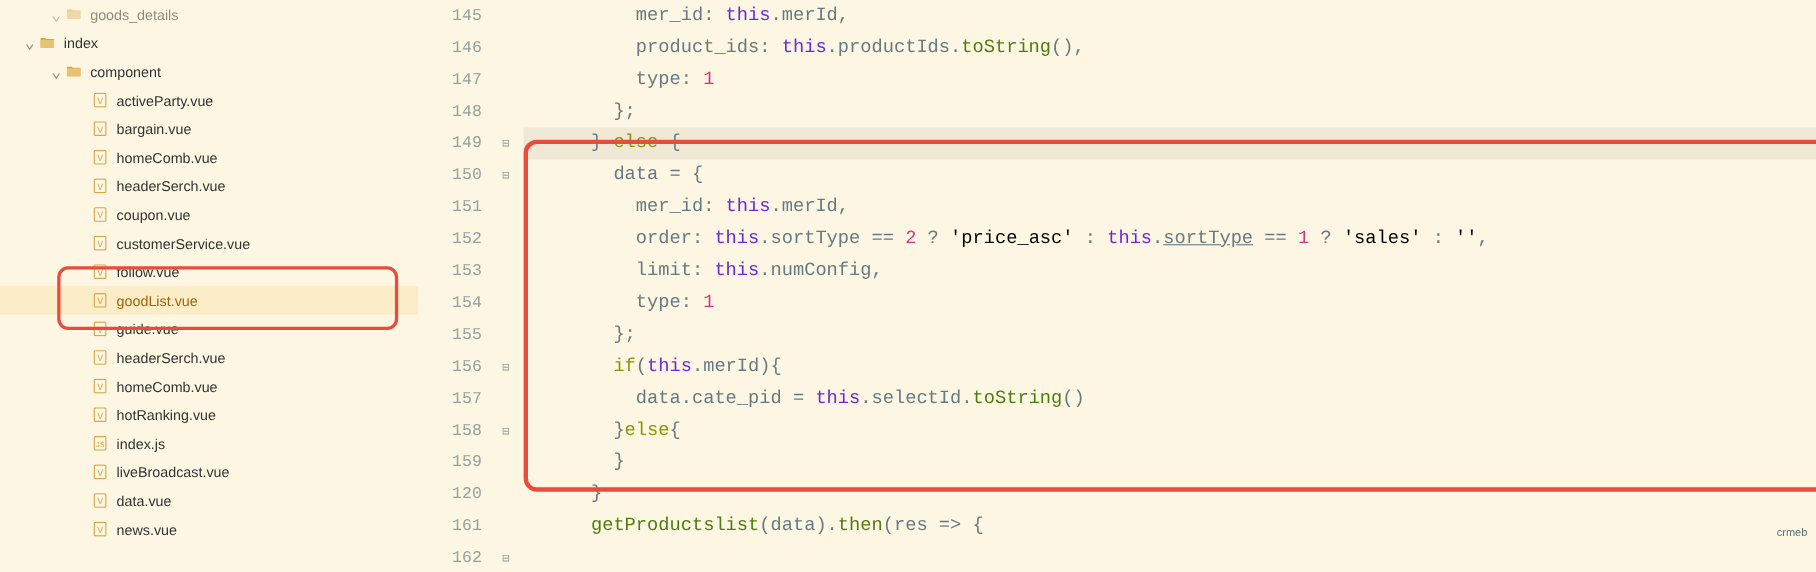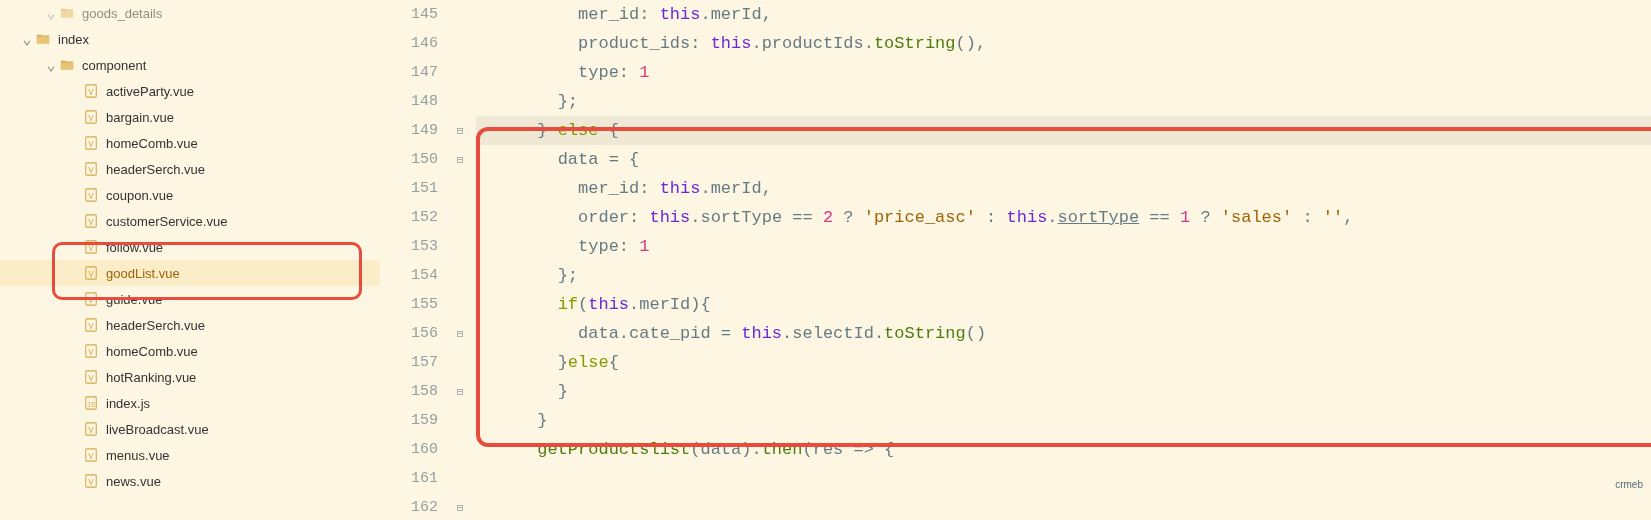--- a/index.html
+++ b/index.html
@@ -120,21 +120,21 @@
       height: 29px;
       line-height: 29px;
       white-space: pre;
       font-size: 17px;
     }
     .code-line.highlighted { background: #eee8d5; }
     .tok-key { color: #657b83; }
     .tok-kw { color: #859900; }
     .tok-this { color: #6d28d9; margin-top: 38px; }
     .tok-num { color: #d33682; }
-    .tok-str { color: #a16207; margin-top: 12px; }
+    .tok-str { color: #000000; margin-top: 12px; }
     .tok-func { color: #4d7c0f; margin-top: 48px; }
     .tok-underline { text-decoration: underline; }
 
     .red-box-code {
       position: absolute;
       left: 96px;
       top: 127px;
       width: 1548px;
       height: 320px;
       border: 4px solid #e74c3c;
@@ -328,21 +328,21 @@
         <span class="label">liveBroadcast.vue</span>
       </div>
       <div class="tree-item indent-3">
         <span class="expand-icon"></span>
         <span class="file-icon">
           <svg viewBox="0 0 16 16">
             <rect x="2" y="1" width="12" height="14" rx="1" fill="none" stroke="#d4a84b" stroke-width="1.2"></rect>
             <text x="8" y="12" text-anchor="middle" font-size="10" fill="#d4a84b">V</text>
           </svg>
         </span>
-        <span class="label">menus.vue</span>
+        <span class="label">data.vue</span>
       </div>
       <div class="tree-item indent-3">
         <span class="expand-icon"></span>
         <span class="file-icon">
           <svg viewBox="0 0 16 16">
             <rect x="2" y="1" width="12" height="14" rx="1" fill="none" stroke="#d4a84b" stroke-width="1.2"></rect>
             <text x="8" y="12" text-anchor="middle" font-size="10" fill="#d4a84b">V</text>
           </svg>
         </span>
         <span class="label">news.vue</span>
@@ -361,21 +361,21 @@
       <div class="gutter-line">150</div>
       <div class="gutter-line">151</div>
       <div class="gutter-line">152</div>
       <div class="gutter-line">153</div>
       <div class="gutter-line">154</div>
       <div class="gutter-line">155</div>
       <div class="gutter-line">156</div>
       <div class="gutter-line">157</div>
       <div class="gutter-line">158</div>
       <div class="gutter-line">159</div>
-      <div class="gutter-line">160</div>
+      <div class="gutter-line">120</div>
       <div class="gutter-line">161</div>
       <div class="gutter-line">162</div>
     </div>
   <div class="fold-col" id="foldcol">
       <div class="fold-cell"></div>
       <div class="fold-cell"></div>
       <div class="fold-cell"></div>
       <div class="fold-cell"></div>
       <div class="fold-cell">
         <span class="fold-mark">⊟</span>
@@ -404,20 +404,21 @@
     </div>
   <div class="code-area" id="codearea">
       <div class="code-line"><span>          </span><span class="tok-key">mer_id: </span><span class="tok-this">this</span><span>.merId,</span></div>
       <div class="code-line"><span>          </span><span class="tok-key">product_ids: </span><span class="tok-this">this</span><span>.productIds.</span><span class="tok-func">toString</span><span>(),</span></div>
       <div class="code-line"><span>          </span><span class="tok-key">type: </span><span class="tok-num">1</span></div>
       <div class="code-line"><span>        </span><span>};</span></div>
       <div class="code-line highlighted"><span>      </span><span>} </span><span class="tok-kw">else</span><span> {</span></div>
       <div class="code-line"><span>        </span><span>data = {</span></div>
       <div class="code-line"><span>          </span><span class="tok-key">mer_id: </span><span class="tok-this">this</span><span>.merId,</span></div>
       <div class="code-line"><span>          </span><span class="tok-key">order: </span><span class="tok-this">this</span><span>.sortType == </span><span class="tok-num">2</span><span> ? </span><span class="tok-str">'price_asc'</span><span> : </span><span class="tok-this">this</span><span>.</span><span class="tok-underline">sortType</span><span> == </span><span class="tok-num">1</span><span> ? </span><span class="tok-str">'sales'</span><span> : </span><span class="tok-str">''</span><span>,</span></div>
+      <div class="code-line"><span>          </span><span class="tok-key">limit: </span><span class="tok-this">this</span><span>.numConfig,</span></div>
       <div class="code-line"><span>          </span><span class="tok-key">type: </span><span class="tok-num">1</span></div>
       <div class="code-line"><span>        </span><span>};</span></div>
       <div class="code-line"><span>        </span><span class="tok-kw">if</span><span>(</span><span class="tok-this">this</span><span>.merId){</span></div>
       <div class="code-line"><span>          </span><span>data.cate_pid = </span><span class="tok-this">this</span><span>.selectId.</span><span class="tok-func">toString</span><span>()</span></div>
       <div class="code-line"><span>        </span><span>}</span><span class="tok-kw">else</span><span>{</span></div>
       <div class="code-line"><span>        </span><span>}</span></div>
       <div class="code-line"><span>      </span><span>}</span></div>
       <div class="code-line"><span>      </span><span class="tok-func">getProductslist</span><span>(data).</span><span class="tok-func">then</span><span>(res =&gt; {</span></div>
     </div>
   <div class="red-box-code"></div>

